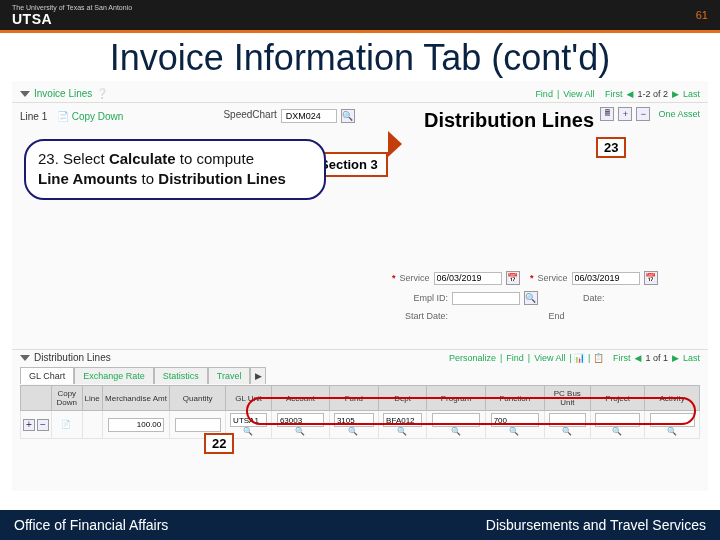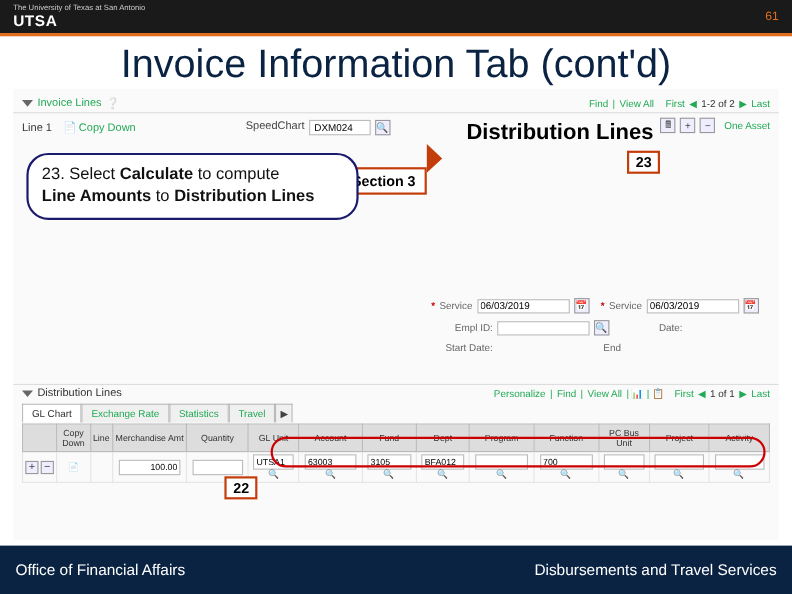--- a/index.html
+++ b/index.html
@@ -42,21 +42,21 @@
   .linerow .sc{margin-left:90px;display:flex;gap:4px;}
   .linerow input{border:1px solid #bbb;height:14px;font-size:9px;padding:0 4px;width:56px;}
   .icons-right{position:absolute;right:8px;top:26px;display:flex;gap:4px;}
   .iconbox{width:14px;height:14px;border:1px solid #999;display:flex;align-items:center;justify-content:center;font-size:9px;background:#eef;}
   .onecasset{color:#2a5;font-size:9px;display:flex;align-items:center;gap:3px;margin-left:4px;}
 
   
   .svcblock{position:absolute;top:190px;left:380px;font-size:9px;color:#666;}
   .svcblock .r{display:flex;gap:4px;margin-bottom:6px;align-items:center;}
   .svcblock .r label{width:56px;text-align:right;}
-  .svcblock input{border:1px solid #bbb;height:13px;width:84px;font-size:9px;padding:0 2px;}
+  .svcblock input{border:1px solid #bbb;height:13px;width:68px;font-size:9px;padding:0 2px;}
   .red-ast{color:#c00;font-weight:bold;}
 
   
   .distbar{position:absolute;top:268px;left:0;right:0;height:16px;display:flex;align-items:center;padding:0 8px;justify-content:space-between;border-top:1px solid #ddd;}
   .distbar .l{display:flex;align-items:center;gap:4px;color:#333;}
   .distbar .r{display:flex;align-items:flex-end;gap:4px;color:#2a5;font-size:9px;}
   .distbar .r .cnt{color:#333;}
 
   
   .tabrow{position:absolute;top:286px;left:8px;display:flex;gap:0;font-size:9px;}
@@ -85,21 +85,21 @@
   
   .distlbl{position:absolute;top:28px;left:412px;font-size:20px;font-weight:bold;}
 
   
   .callout{position:absolute;top:58px;left:12px;width:302px;background:#fff;border:2px solid #1a1a6e;border-radius:20px;padding:8px 12px 10px;font-size:15px;line-height:1.3;color:#111;}
 
   
   .marker{position:absolute;border:2px solid #c33d0b;background:#fff;padding:1px 6px;font-size:13px;font-weight:bold;color:#000;}
 
   
-  .ftr{position:absolute;bottom:0;left:0;right:0;height:44px;background:#0a2342;color:#fff;display:flex;align-items:center;justify-content:space-between;padding:0 14px;font-size:14px;}
+  .ftr{position:absolute;bottom:0;left:0;right:0;height:30px;background:#0a2342;color:#fff;display:flex;align-items:center;justify-content:space-between;padding:0 14px;font-size:14px;}
 
 </style>
 </head>
 <body>
 
 <div class="hdr">
   <div class="hdr-left">
     <span class="hdr-sub">The University of Texas at San Antonio</span>
     <span class="hdr-logo">
       <span class="utsa">UTSA</span>
@@ -236,20 +236,20 @@
   </div>
 
   <div class="distlbl">Distribution Lines</div>
 
   <div class="callout">
     <div><span>23. Select </span><b>Calculate</b><span> to compute </span></div>
     <div><b>Line Amounts</b><span> to </span><b>Distribution Lines</b></div>
   </div>
 
   <div class="marker" style="top:352px;left:192px;">22</div>
-  <div class="marker" style="top:56px;left:558px;">23</div>
+  <div class="marker" style="top:56px;left:584px;">23</div>
 
 </div>
 
 <div class="ftr">
   <span>Office of Financial Affairs</span>
   <span>Disbursements and Travel Services</span>
 </div>
 
 </body></html>

